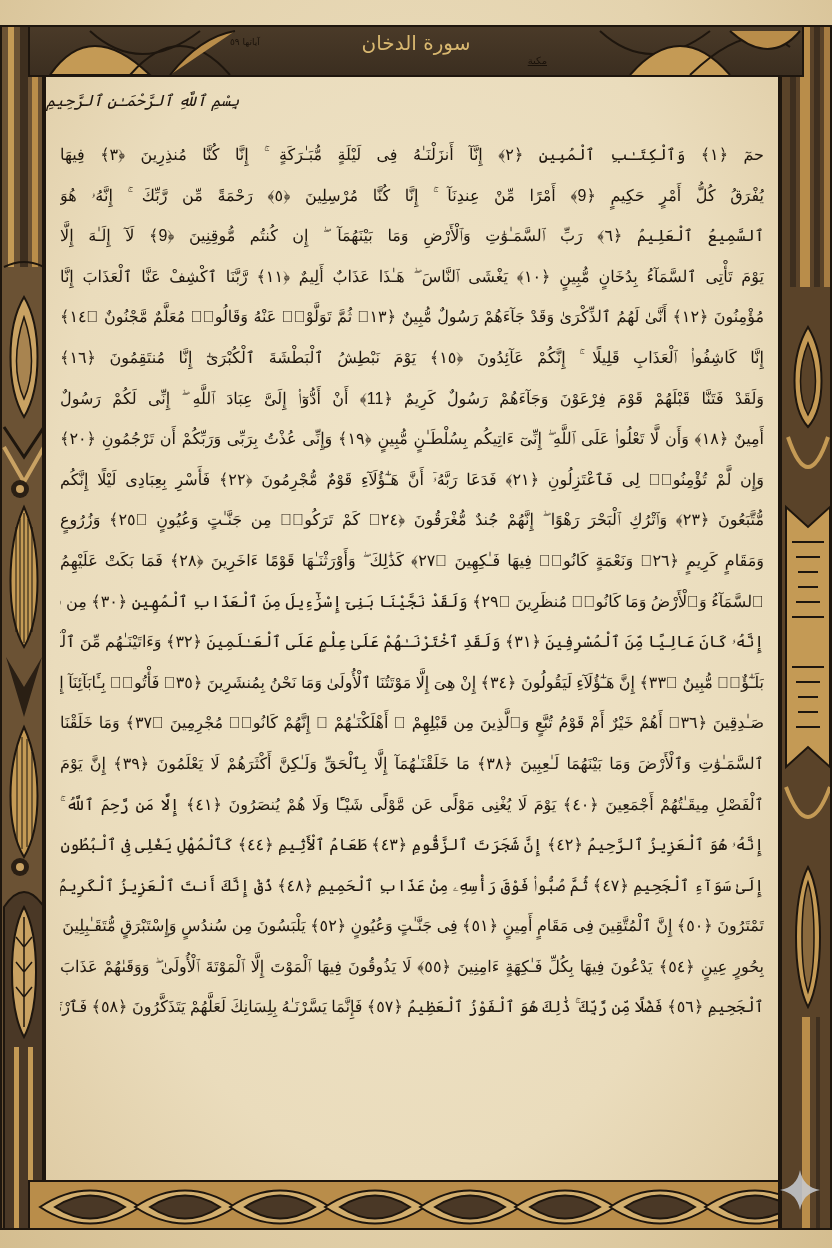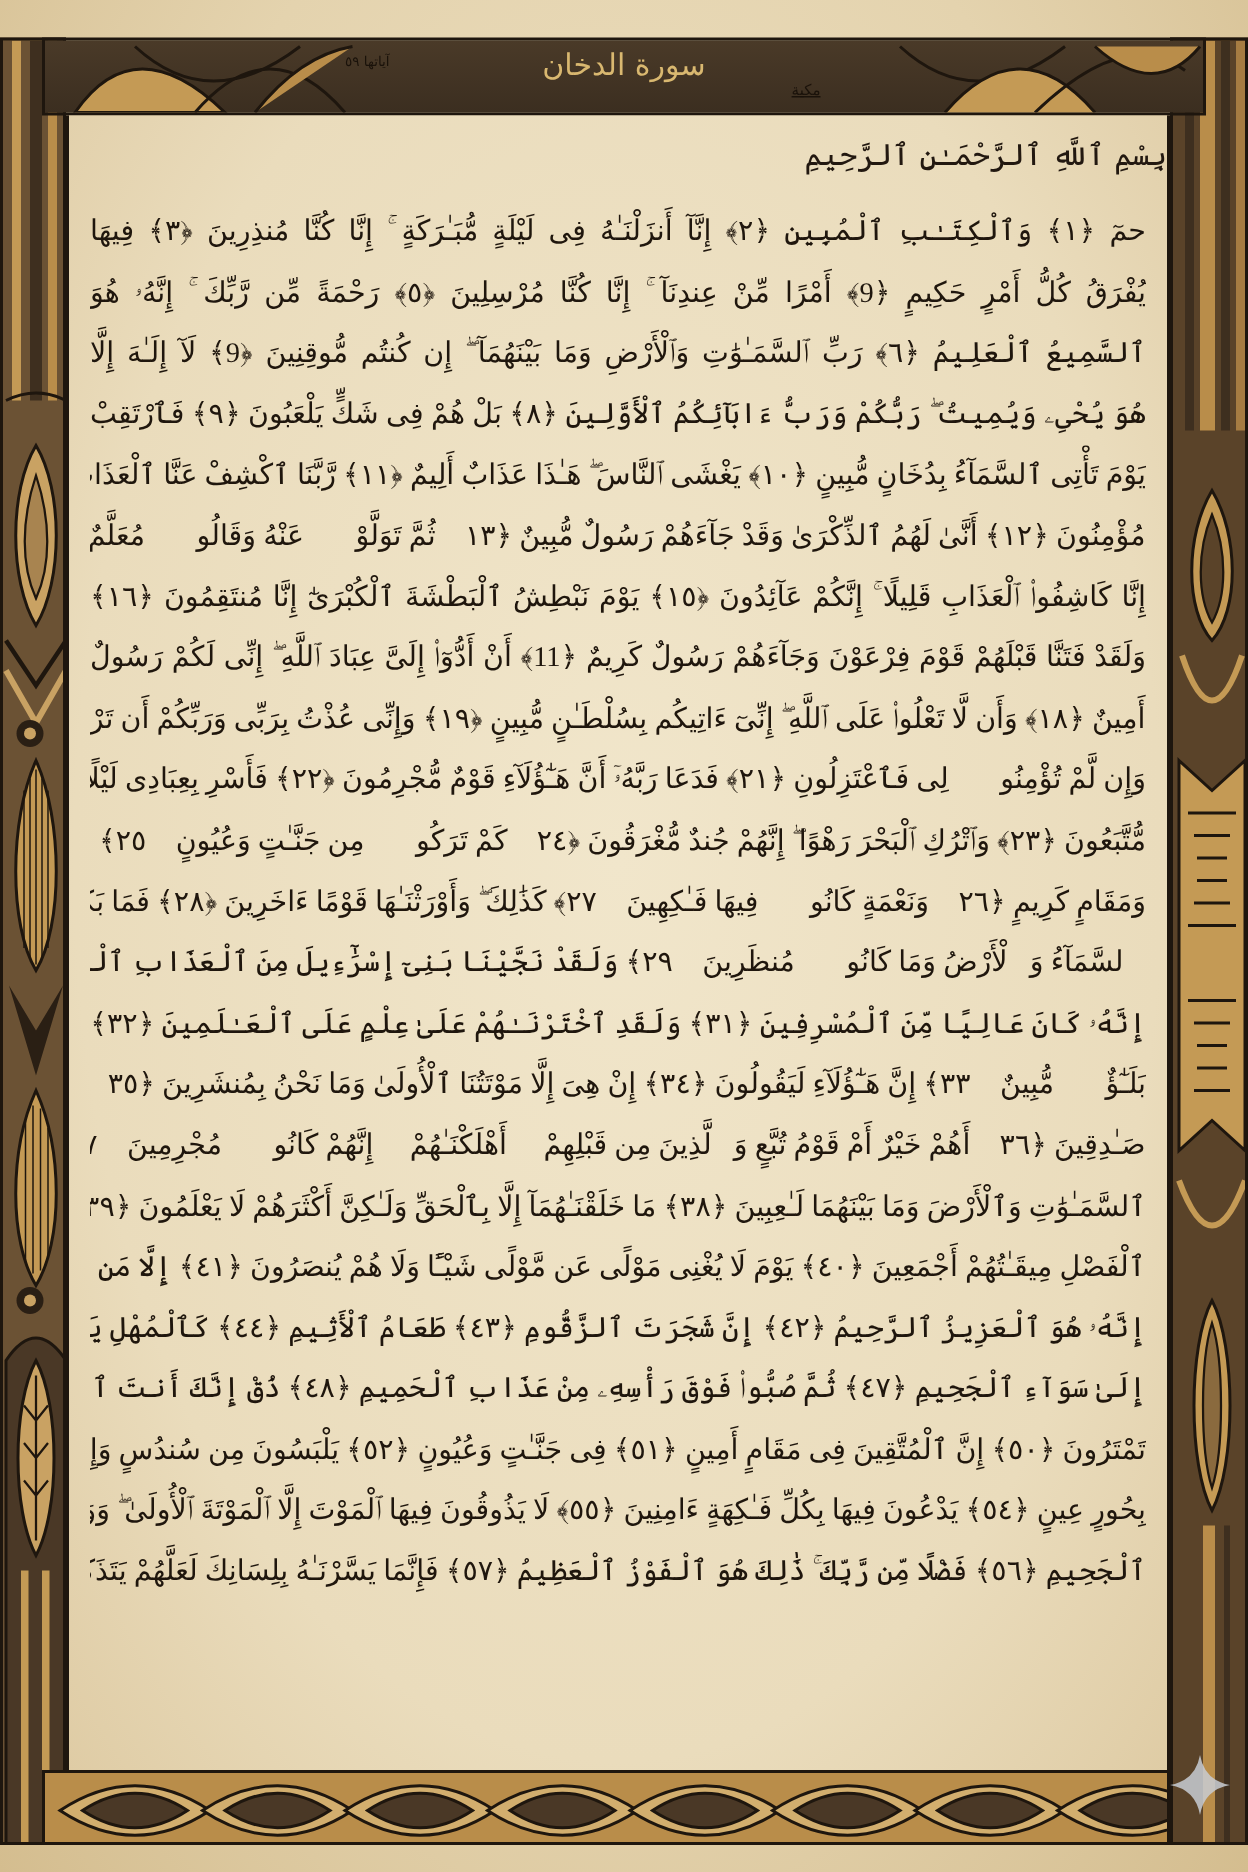--- a/index.html
+++ b/index.html
@@ -50,31 +50,31 @@
   .bottom-band svg { position:absolute; left:0; top:0; }
   
   .text-panel {
     position:absolute; left:44px; top:77px; width:736px; height:1103px;
     background:
       radial-gradient(ellipse at 50% 45%, #f1e6cb 0%, #eadcbc 70%, #dfcca5 100%);
     border-left:2px solid #1e160e; border-right:2px solid #1e160e;
     box-sizing:border-box;
   }
   .basmala {
-    position:absolute; left:0; right:0; top:14px; text-align:right;
-    font-size:20px; color:#221810; direction:rtl;
+    position:absolute; left:0; right:0; top:14px; text-align:left;
+    font-size:16px; color:#221810; direction:rtl;font-style:italic;
   }
   .lines {
     position:absolute; left:14px; right:14px; top:58px;
     direction:rtl;
   }
   .line {
-    height:40.6px; line-height:40px; font-size:19px; color:#1f160d;
+    height:40.6px; line-height:40px; font-size:16px; color:#1f160d;
     white-space:nowrap; overflow:hidden; text-align:justify; text-align-last:justify;
-    font-family:Liberation Serif, serif;
+    font-family:Liberation Sans, sans-serif;
   }
   .sparkle {
     position:absolute; left:778px; top:1168px; width:44px; height:44px;
   }
 </style>
 </head>
 <body>
 
 <div class="page-bg"></div>
 
@@ -169,21 +169,20 @@
   <div class="surah-title">سورة الدخان</div>
   <div class="surah-type">مكية</div>
 </div>
 
 <div class="text-panel">
   <div class="basmala">بِسْمِ ٱللَّهِ ٱلرَّحْمَـٰنِ ٱلرَّحِيمِ</div>
   <div class="lines">
     <div class="line">حمٓ ﴿١﴾ وَٱلْكِتَـٰبِ ٱلْمُبِينِ ﴿٢﴾ إِنَّآ أَنزَلْنَـٰهُ فِى لَيْلَةٍ مُّبَـٰرَكَةٍ ۚ إِنَّا كُنَّا مُنذِرِينَ ﴿٣﴾ فِيهَا</div>
     <div class="line">يُفْرَقُ كُلُّ أَمْرٍ حَكِيمٍ ﴿9﴾ أَمْرًا مِّنْ عِندِنَآ ۚ إِنَّا كُنَّا مُرْسِلِينَ ﴿٥﴾ رَحْمَةً مِّن رَّبِّكَ ۚ إِنَّهُۥ هُوَ</div>
     <div class="line">ٱلسَّمِيعُ ٱلْعَلِيمُ ﴿٦﴾ رَبِّ ٱلسَّمَـٰوَٰتِ وَٱلْأَرْضِ وَمَا بَيْنَهُمَآ ۖ إِن كُنتُم مُّوقِنِينَ ﴿9﴾ لَآ إِلَـٰهَ إِلَّا</div>
-    <div class="line">هُوَ يُحْىِۦ وَيُمِيتُ ۖ رَبُّكُمْ وَرَبُّ ءَابَآئِكُمُ ٱلْأَوَّلِينَ ﴿٨﴾ بَلْ هُمْ فِى شَكٍّ يَلْعَبُونَ ﴿٩﴾ فَٱرْتَقِبْ</div>
     <div class="line">يَوْمَ تَأْتِى ٱلسَّمَآءُ بِدُخَانٍ مُّبِينٍ ﴿١٠﴾ يَغْشَى ٱلنَّاسَ ۖ هَـٰذَا عَذَابٌ أَلِيمٌ ﴿١١﴾ رَّبَّنَا ٱكْشِفْ عَنَّا ٱلْعَذَابَ إِنَّا</div>
     <div class="line">مُؤْمِنُونَ ﴿١٢﴾ أَنَّىٰ لَهُمُ ٱلذِّكْرَىٰ وَقَدْ جَآءَهُمْ رَسُولٌ مُّبِينٌ ﴿١٣﴾ ثُمَّ تَوَلَّوْا۟ عَنْهُ وَقَالُوا۟ مُعَلَّمٌ مَّجْنُونٌ ﴿١٤﴾</div>
     <div class="line">إِنَّا كَاشِفُوا۟ ٱلْعَذَابِ قَلِيلًا ۚ إِنَّكُمْ عَآئِدُونَ ﴿١٥﴾ يَوْمَ نَبْطِشُ ٱلْبَطْشَةَ ٱلْكُبْرَىٰٓ إِنَّا مُنتَقِمُونَ ﴿١٦﴾</div>
     <div class="line">وَلَقَدْ فَتَنَّا قَبْلَهُمْ قَوْمَ فِرْعَوْنَ وَجَآءَهُمْ رَسُولٌ كَرِيمٌ ﴿11﴾ أَنْ أَدُّوٓا۟ إِلَىَّ عِبَادَ ٱللَّهِ ۖ إِنِّى لَكُمْ رَسُولٌ</div>
     <div class="line">أَمِينٌ ﴿١٨﴾ وَأَن لَّا تَعْلُوا۟ عَلَى ٱللَّهِ ۖ إِنِّىٓ ءَاتِيكُم بِسُلْطَـٰنٍ مُّبِينٍ ﴿١٩﴾ وَإِنِّى عُذْتُ بِرَبِّى وَرَبِّكُمْ أَن تَرْجُمُونِ ﴿٢٠﴾</div>
     <div class="line">وَإِن لَّمْ تُؤْمِنُوا۟ لِى فَٱعْتَزِلُونِ ﴿٢١﴾ فَدَعَا رَبَّهُۥٓ أَنَّ هَـٰٓؤُلَآءِ قَوْمٌ مُّجْرِمُونَ ﴿٢٢﴾ فَأَسْرِ بِعِبَادِى لَيْلًا إِنَّكُم</div>
     <div class="line">مُّتَّبَعُونَ ﴿٢٣﴾ وَٱتْرُكِ ٱلْبَحْرَ رَهْوًا ۖ إِنَّهُمْ جُندٌ مُّغْرَقُونَ ﴿٢٤﴾ كَمْ تَرَكُوا۟ مِن جَنَّـٰتٍ وَعُيُونٍ ﴿٢٥﴾ وَزُرُوعٍ</div>
     <div class="line">وَمَقَامٍ كَرِيمٍ ﴿٢٦﴾ وَنَعْمَةٍ كَانُوا۟ فِيهَا فَـٰكِهِينَ ﴿٢٧﴾ كَذَٰلِكَ ۖ وَأَوْرَثْنَـٰهَا قَوْمًا ءَاخَرِينَ ﴿٢٨﴾ فَمَا بَكَتْ عَلَيْهِمُ</div>
     <div class="line">ٱلسَّمَآءُ وَٱلْأَرْضُ وَمَا كَانُوا۟ مُنظَرِينَ ﴿٢٩﴾ وَلَقَدْ نَجَّيْنَا بَنِىٓ إِسْرَٰٓءِيلَ مِنَ ٱلْعَذَابِ ٱلْمُهِينِ ﴿٣٠﴾ مِن فِرْعَوْنَ</div>
     <div class="line">إِنَّهُۥ كَانَ عَالِيًا مِّنَ ٱلْمُسْرِفِينَ ﴿٣١﴾ وَلَقَدِ ٱخْتَرْنَـٰهُمْ عَلَىٰ عِلْمٍ عَلَى ٱلْعَـٰلَمِينَ ﴿٣٢﴾ وَءَاتَيْنَـٰهُم مِّنَ ٱلْـَٔايَـٰتِ مَا فِيهِ</div>

